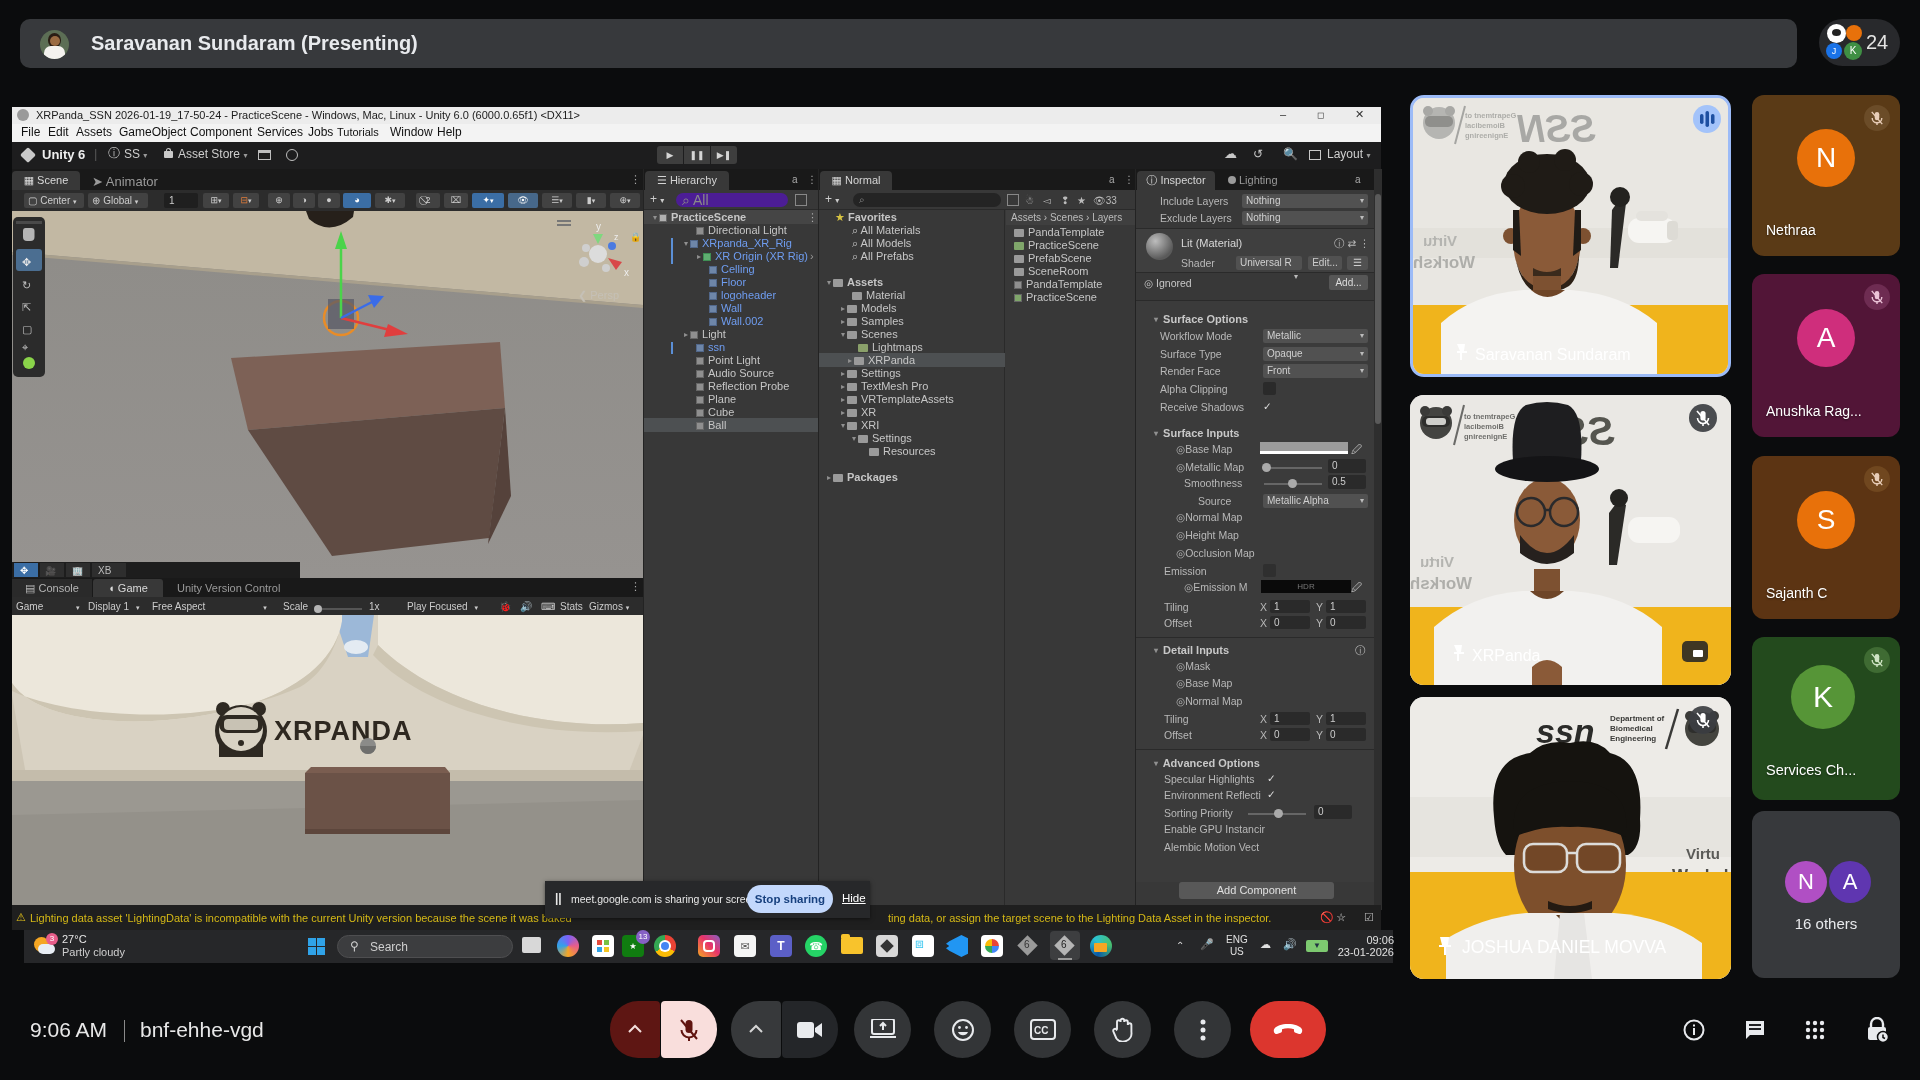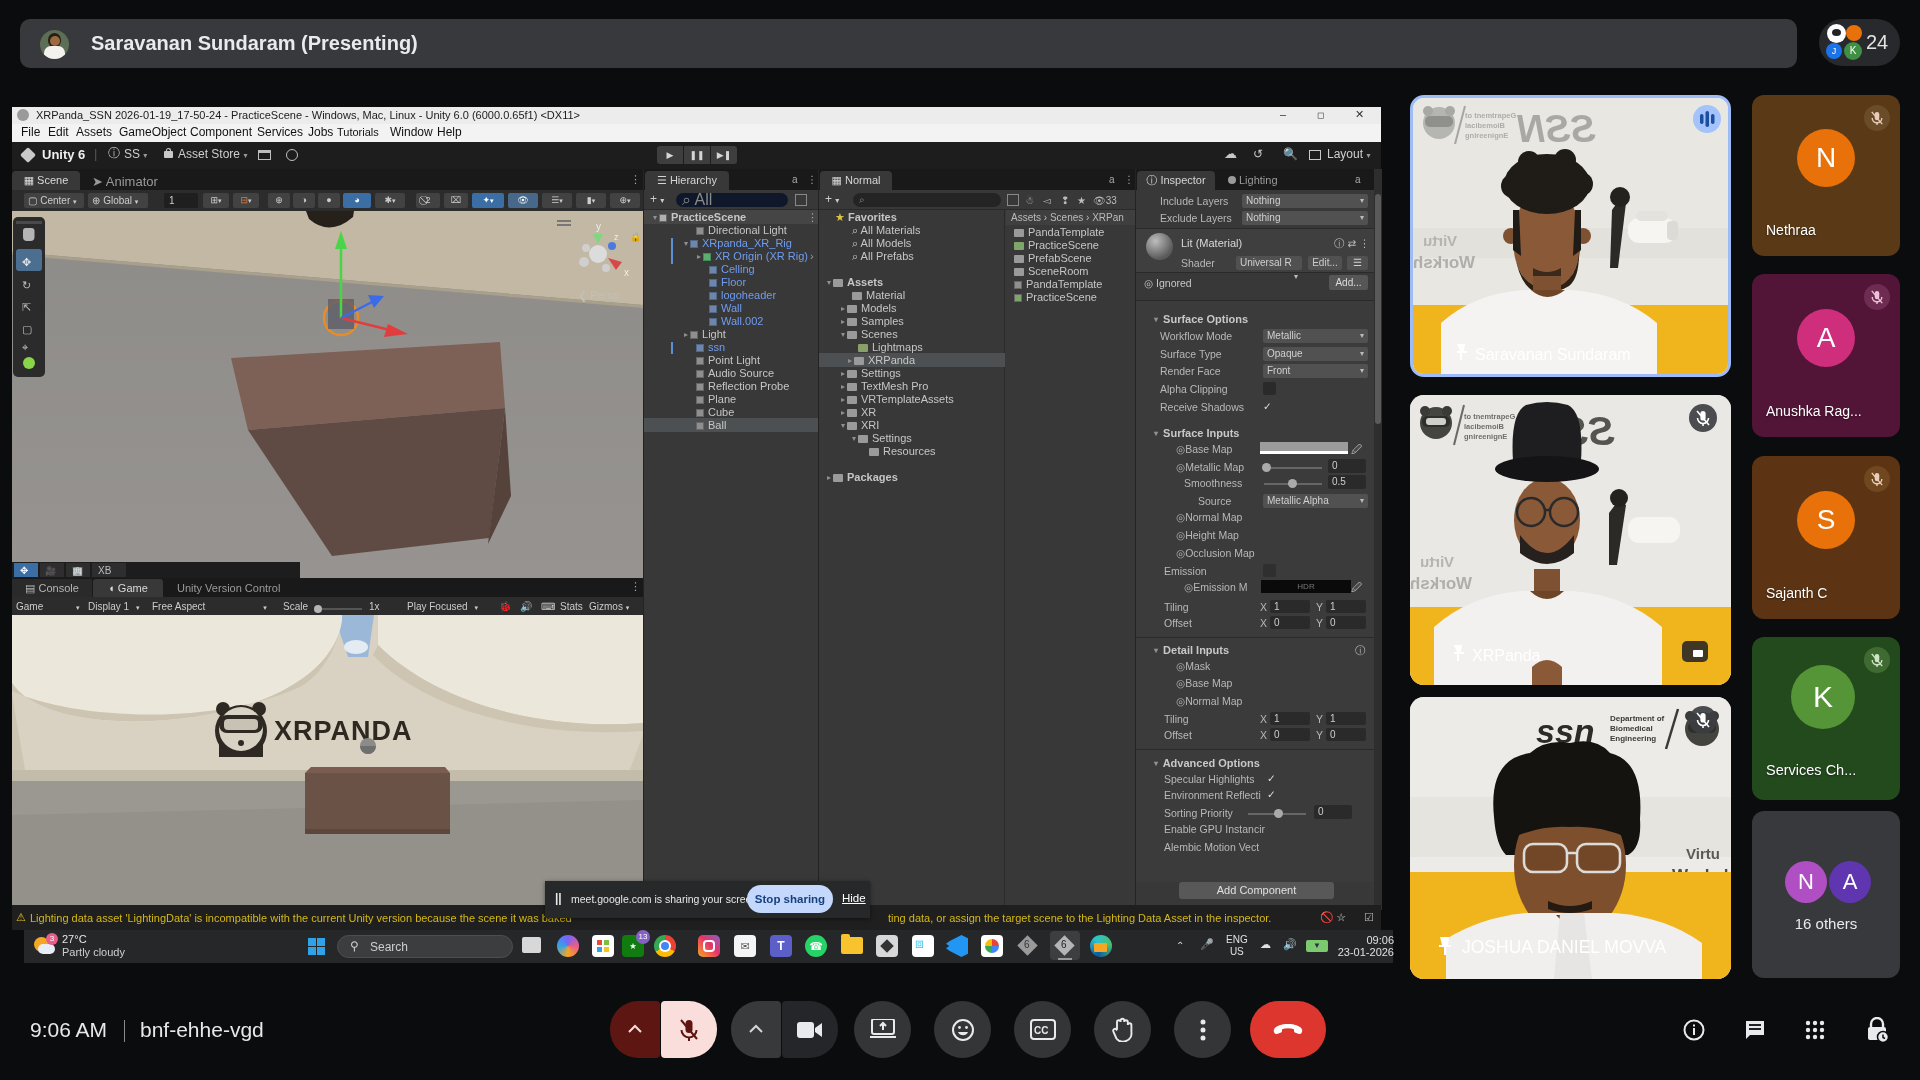--- a/index.html
+++ b/index.html
@@ -244,21 +244,21 @@
   </div>
 
   <div class="a" style="left:631px;top:62px;width:175px;height:741px;background:#383838;border-left:1px solid #232323">
     <div class="a" style="left:0;top:0;width:175px;height:21px;background:#191919">
       <div class="a" style="left:1px;top:2px;width:84px;height:19px;background:#383838;border-radius:4px 4px 0 0;color:#d5d5d5;font-size:11px;line-height:19px;text-align:center">☰ Hierarchy</div>
       <div class="tx" style="left:148px;top:4px;color:#aaa;font-size:10px">a</div>
       <div class="tx" style="left:163px;top:4px;color:#aaa;font-size:10px">⋮</div>
     </div>
     <div class="a" style="left:0;top:21px;width:175px;height:20px;background:#383838;border-bottom:1px solid #2a2a2a">
       <div class="tx" style="left:6px;top:3px;color:#ccc;font-size:12px">+ <span style="font-size:8px">▾</span></div>
-      <div class="a" style="left:32px;top:3px;width:112px;height:14px;background:#0f172a;border-radius:7px;color:#8a8a8a;font-size:16px;line-height:14px;padding-left:6px">⌕ All</div>
+      <div class="a" style="left:32px;top:3px;width:112px;height:14px;background:#4c1d95;border-radius:7px;color:#8a8a8a;font-size:14px;line-height:14px;padding-left:6px">⌕ All</div>
       <div class="a" style="left:151px;top:4px;width:12px;height:12px;border:1px solid #888"></div>
     </div>
     <div class="a" style="left:0;top:41px;width:175px;height:700px;overflow:hidden;background:#383838">
       <div class="a" style="left:0;top:0px;width:175px;height:14px;background:#454545"></div>
       <div class="a" style="left:0;top:208px;width:175px;height:14px;background:#4d5052"></div>
       <div class="tx" style="left:9px;top:1px;color:#c6c6c6"><span class="ar">▾</span><span class="cu" style="background:#b0b0b0"></span><b>PracticeScene</b></div>
       <div class="tx" style="left:163px;top:1px;color:#aaa">⋮</div>
       <div class="tx" style="left:52px;top:14px"><span class="cu"></span>Directional Light</div>
       <div class="a" style="left:27px;top:28px;width:2px;height:26px;background:#5b8fd6"></div>
       <div class="tx" style="left:40px;top:27px;color:#6f9df1"><span class="ar">▾</span><span class="cu" style="background:#6e86a8;border-color:#51678a"></span>XRpanda_XR_Rig</div>
@@ -313,21 +313,21 @@
       <div class="tx" style="left:22px;top:157px"><span class="ar">▸</span><span class="fo"></span>Settings</div>
       <div class="tx" style="left:22px;top:170px"><span class="ar">▸</span><span class="fo"></span>TextMesh Pro</div>
       <div class="tx" style="left:22px;top:183px"><span class="ar">▸</span><span class="fo"></span>VRTemplateAssets</div>
       <div class="tx" style="left:22px;top:196px"><span class="ar">▸</span><span class="fo"></span>XR</div>
       <div class="tx" style="left:22px;top:209px"><span class="ar">▾</span><span class="fo"></span>XRI</div>
       <div class="tx" style="left:33px;top:222px"><span class="ar">▾</span><span class="fo"></span>Settings</div>
       <div class="tx" style="left:50px;top:235px"><span class="fo"></span>Resources</div>
       <div class="tx" style="left:8px;top:261px"><span class="ar">▸</span><span class="fo"></span><b>Packages</b></div>
     </div>
     <div class="a" style="left:187px;top:41px;width:130px;height:700px;background:#383838">
-      <div class="a" style="left:0;top:0;width:130px;height:15px;background:#3f3f3f;color:#bbb;font-size:10px;line-height:15px;padding-left:5px">Assets › Scenes › XRPan</div>
+      <div class="a" style="left:0;top:0;width:130px;height:15px;background:#3f3f3f;color:#bbb;font-size:10px;line-height:15px;padding-left:5px">Assets › Scenes › Layers</div>
       <div class="tx" style="left:8px;top:16px"><span class="fo"></span>PandaTemplate</div>
       <div class="tx" style="left:8px;top:29px"><span class="fo" style="background:#7fa66a"></span>PracticeScene</div>
       <div class="tx" style="left:8px;top:42px"><span class="fo"></span>PrefabScene</div>
       <div class="tx" style="left:8px;top:55px"><span class="fo"></span>SceneRoom</div>
       <div class="tx" style="left:8px;top:68px"><span class="cu"></span>PandaTemplate</div>
       <div class="tx" style="left:8px;top:81px"><span class="cu" style="background:#7fa66a"></span>PracticeScene</div>
     </div>
   </div>
 
   <div class="a" style="left:1123px;top:62px;width:246px;height:741px;background:#383838;border-left:1px solid #232323">

